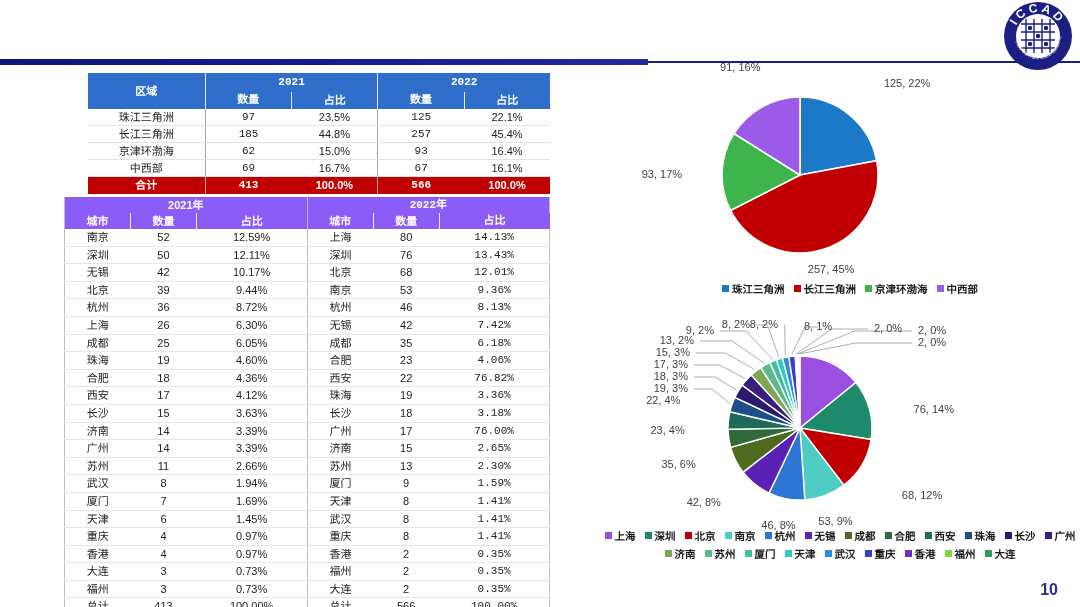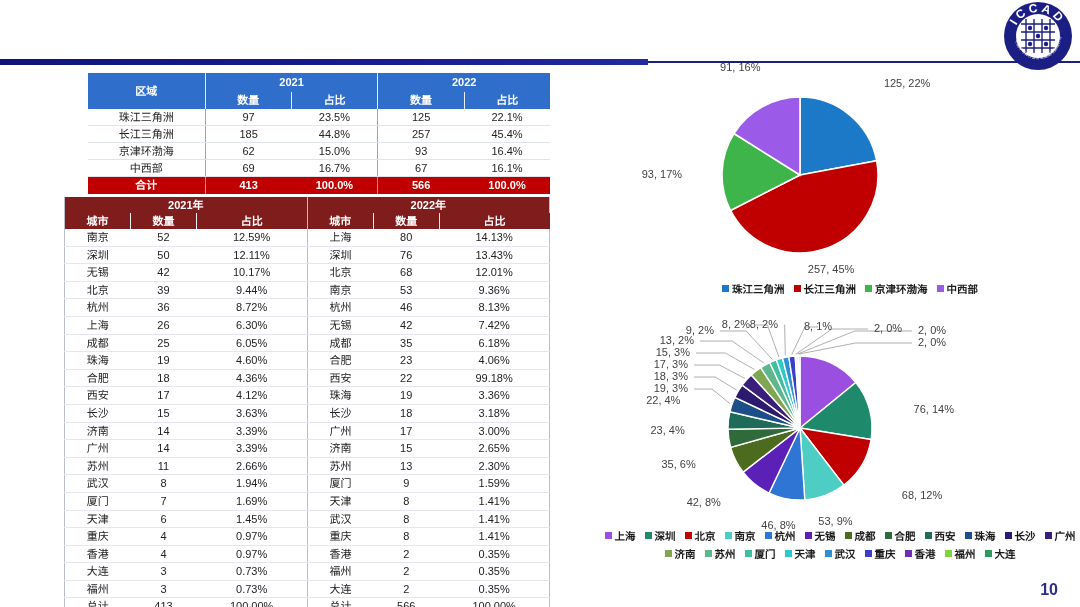--- a/index.html
+++ b/index.html
@@ -61,40 +61,40 @@
   }
   .tbl1 thead th.last{border-right:none;}
   .tbl1 thead tr.r1 th{height:19px;line-height:19px;}
   .tbl1 thead tr.r2 th{height:17px;line-height:17px;}
   .tbl1 tbody td{
     background:#ffffff;border-bottom:1px solid #dfe3ea;height:16px;line-height:16px;
   }
   .tbl1 tbody tr.total td{
     background:#C00000;color:#fff;font-weight:bold;border-bottom:none;height:17px;line-height:17px;
   }
-  .vdiv{border-left:1px solid #9aa4b5 !important;}
+  .vdiv{border-left:1px solid #9aa4b5 !important;font-family:Liberation Mono, monospace;}
 
   .tbl2{
     position:absolute;left:64px;top:197px;width:486px;
     font-size:11px;color:#222;
   }
   .tbl2 th,.tbl2 td{
     text-align:center;padding:0;height:16.6px;line-height:16.6px;font-weight:normal;
     border-bottom:1px solid #e3e6ec;
   }
   .tbl2 thead th{
-    background:#7f1d1d;color:#fff;font-weight:bold;border-bottom:none;
+    background:#8b5cf6;color:#fff;font-weight:bold;border-bottom:none;
     height:16px;line-height:16px;border-right:1px solid #e9eef8;
   }
   .tbl2 thead th.last{border-right:none;}
   .tbl2 tbody td{background:#fff;}
   .tbl2 tbody tr:last-child td{border-bottom:1px solid #b9bec7;}
   .tbl2 .rsep{border-right:1px solid #b9bec7;}
   .tbl2 .outer-l{border-left:1px solid #b9bec7;}
-  .tbl2 .outer-r{border-right:1px solid #b9bec7;}
+  .tbl2 .outer-r{border-right:1px solid #b9bec7;font-family:Liberation Mono, monospace;}
 
   
   .chart-top{position:absolute;left:620px;top:62px;width:460px;height:240px;}
   .chart-bot{position:absolute;left:600px;top:318px;width:480px;height:250px;}
   .chart-svg{position:absolute;left:0;top:0;}
   .pie-label{
     font-family:"Liberation Sans",sans-serif;font-size:11px;fill:#3f3f3f;
   }
 
   .legend{
@@ -292,21 +292,21 @@
           <td>合肥</td>
           <td>23</td>
           <td class="outer-r">4.06%</td>
         </tr>
         <tr>
           <td class="outer-l">合肥</td>
           <td>18</td>
           <td class="rsep">4.36%</td>
           <td>西安</td>
           <td>22</td>
-          <td class="outer-r">99.18%</td>
+          <td class="outer-r">76.82%</td>
         </tr>
         <tr>
           <td class="outer-l">西安</td>
           <td>17</td>
           <td class="rsep">4.12%</td>
           <td>珠海</td>
           <td>19</td>
           <td class="outer-r">3.36%</td>
         </tr>
         <tr>
@@ -316,21 +316,21 @@
           <td>长沙</td>
           <td>18</td>
           <td class="outer-r">3.18%</td>
         </tr>
         <tr>
           <td class="outer-l">济南</td>
           <td>14</td>
           <td class="rsep">3.39%</td>
           <td>广州</td>
           <td>17</td>
-          <td class="outer-r">3.00%</td>
+          <td class="outer-r">76.00%</td>
         </tr>
         <tr>
           <td class="outer-l">广州</td>
           <td>14</td>
           <td class="rsep">3.39%</td>
           <td>济南</td>
           <td>15</td>
           <td class="outer-r">2.65%</td>
         </tr>
         <tr>

